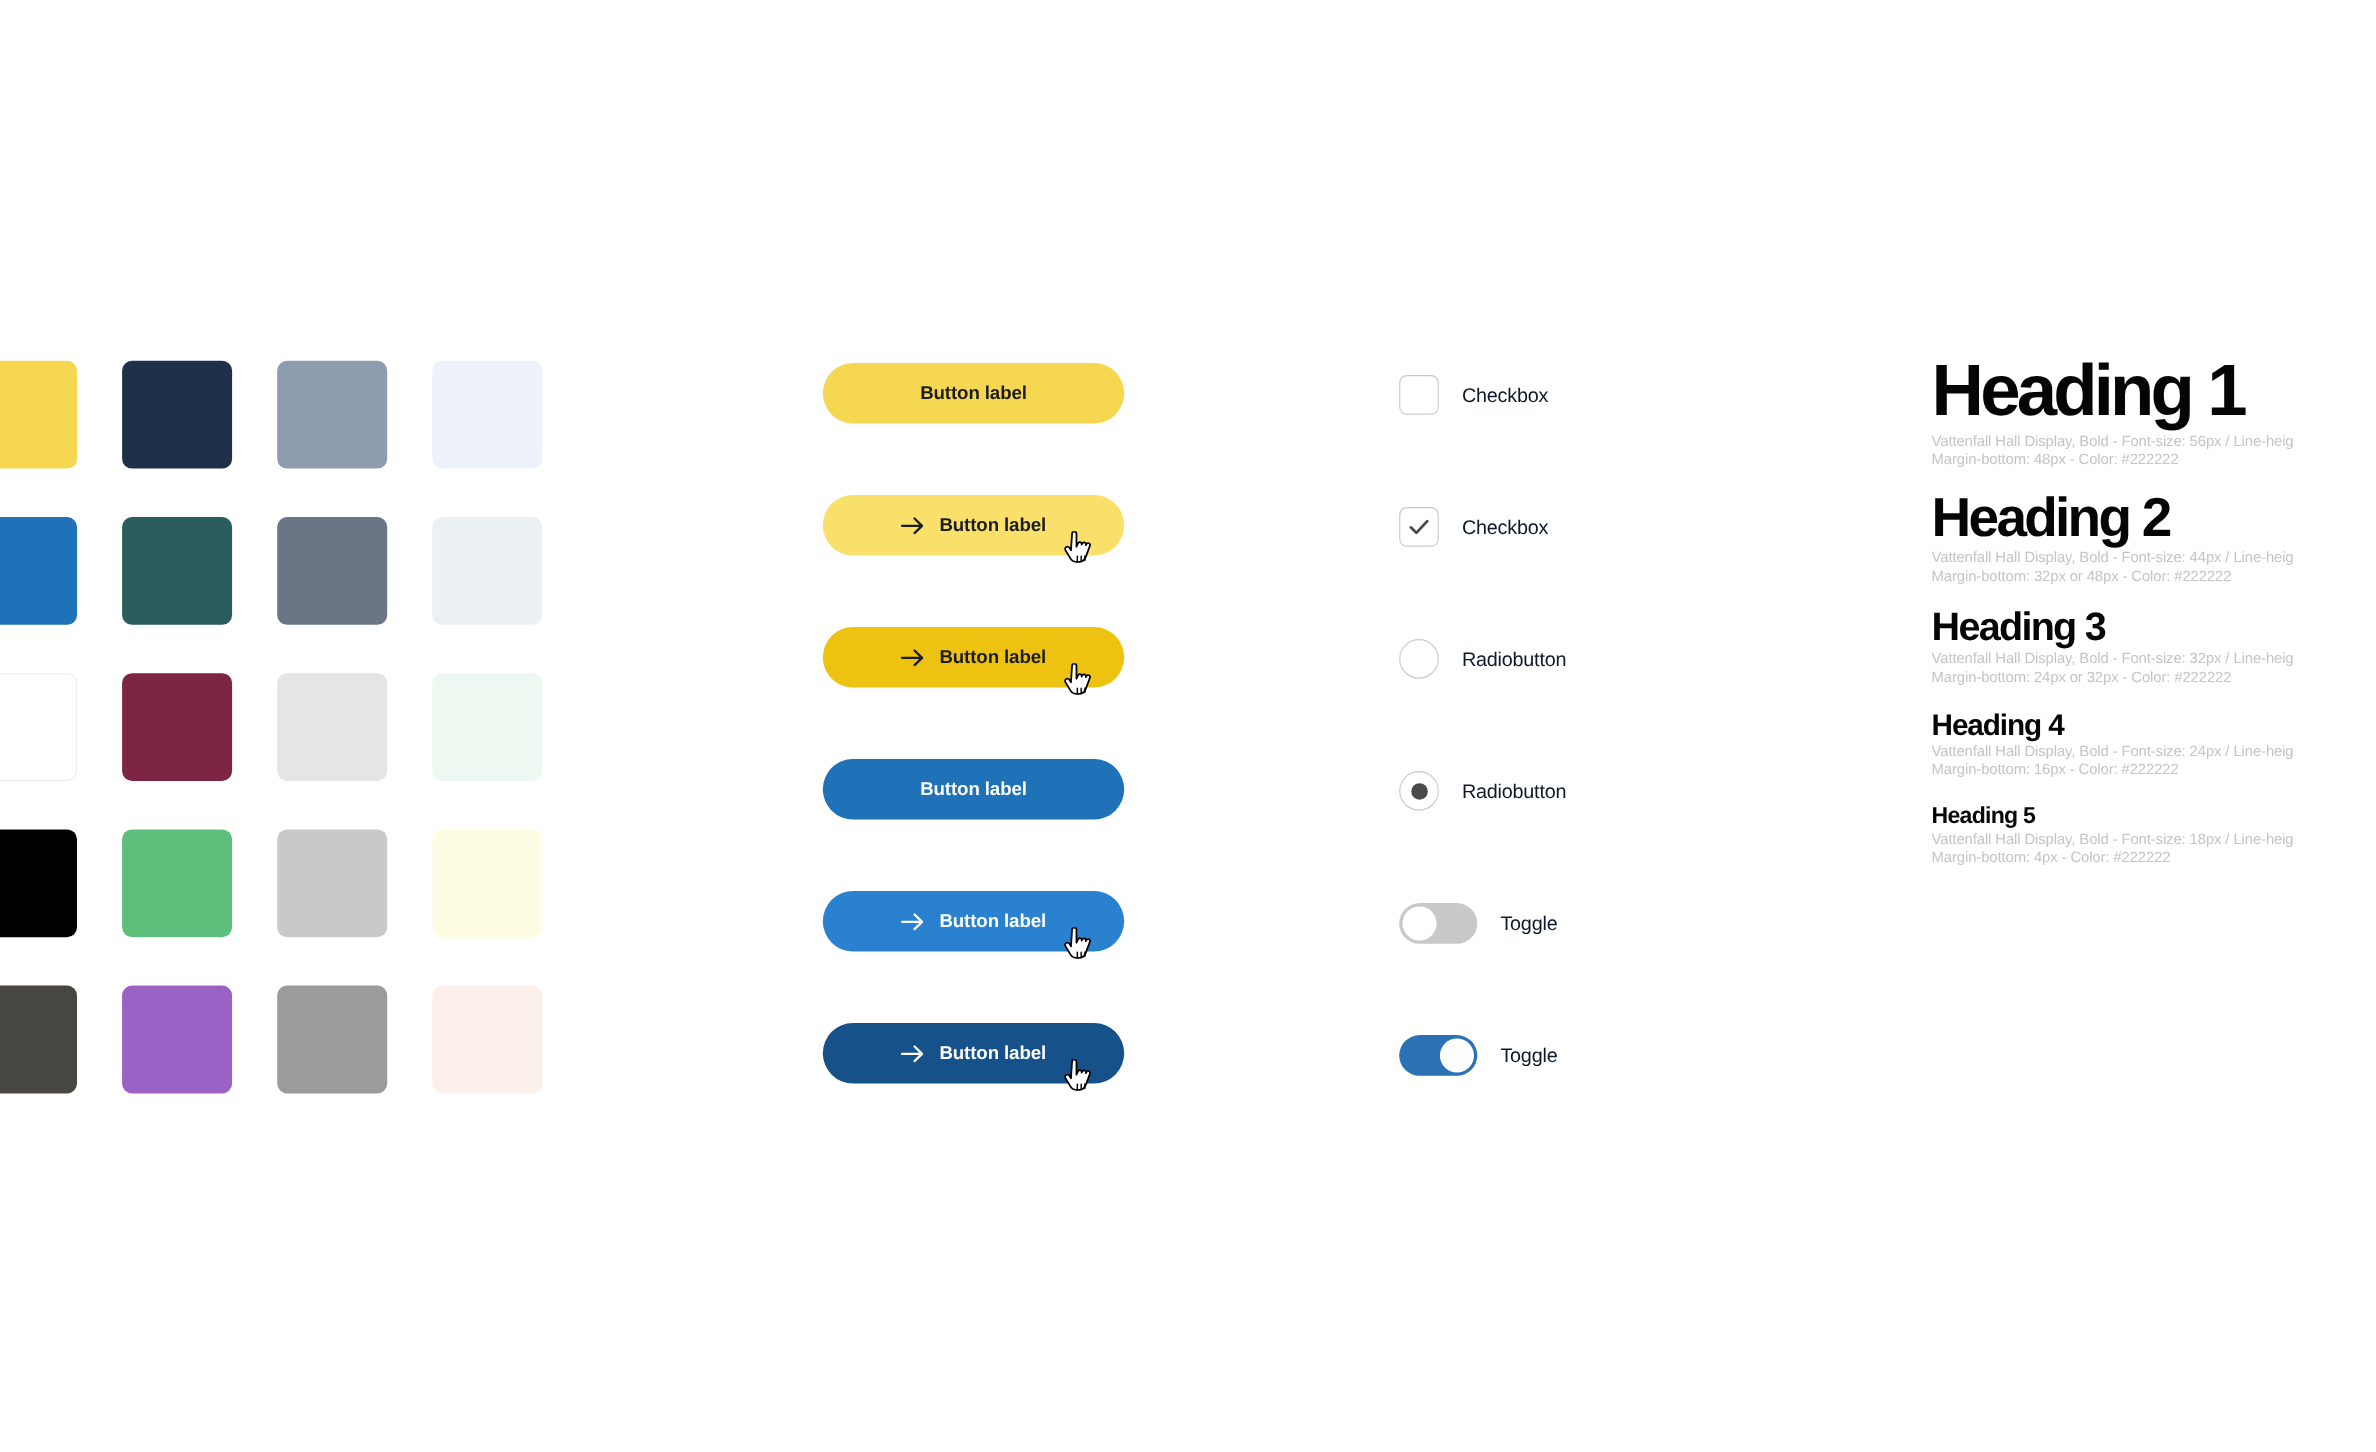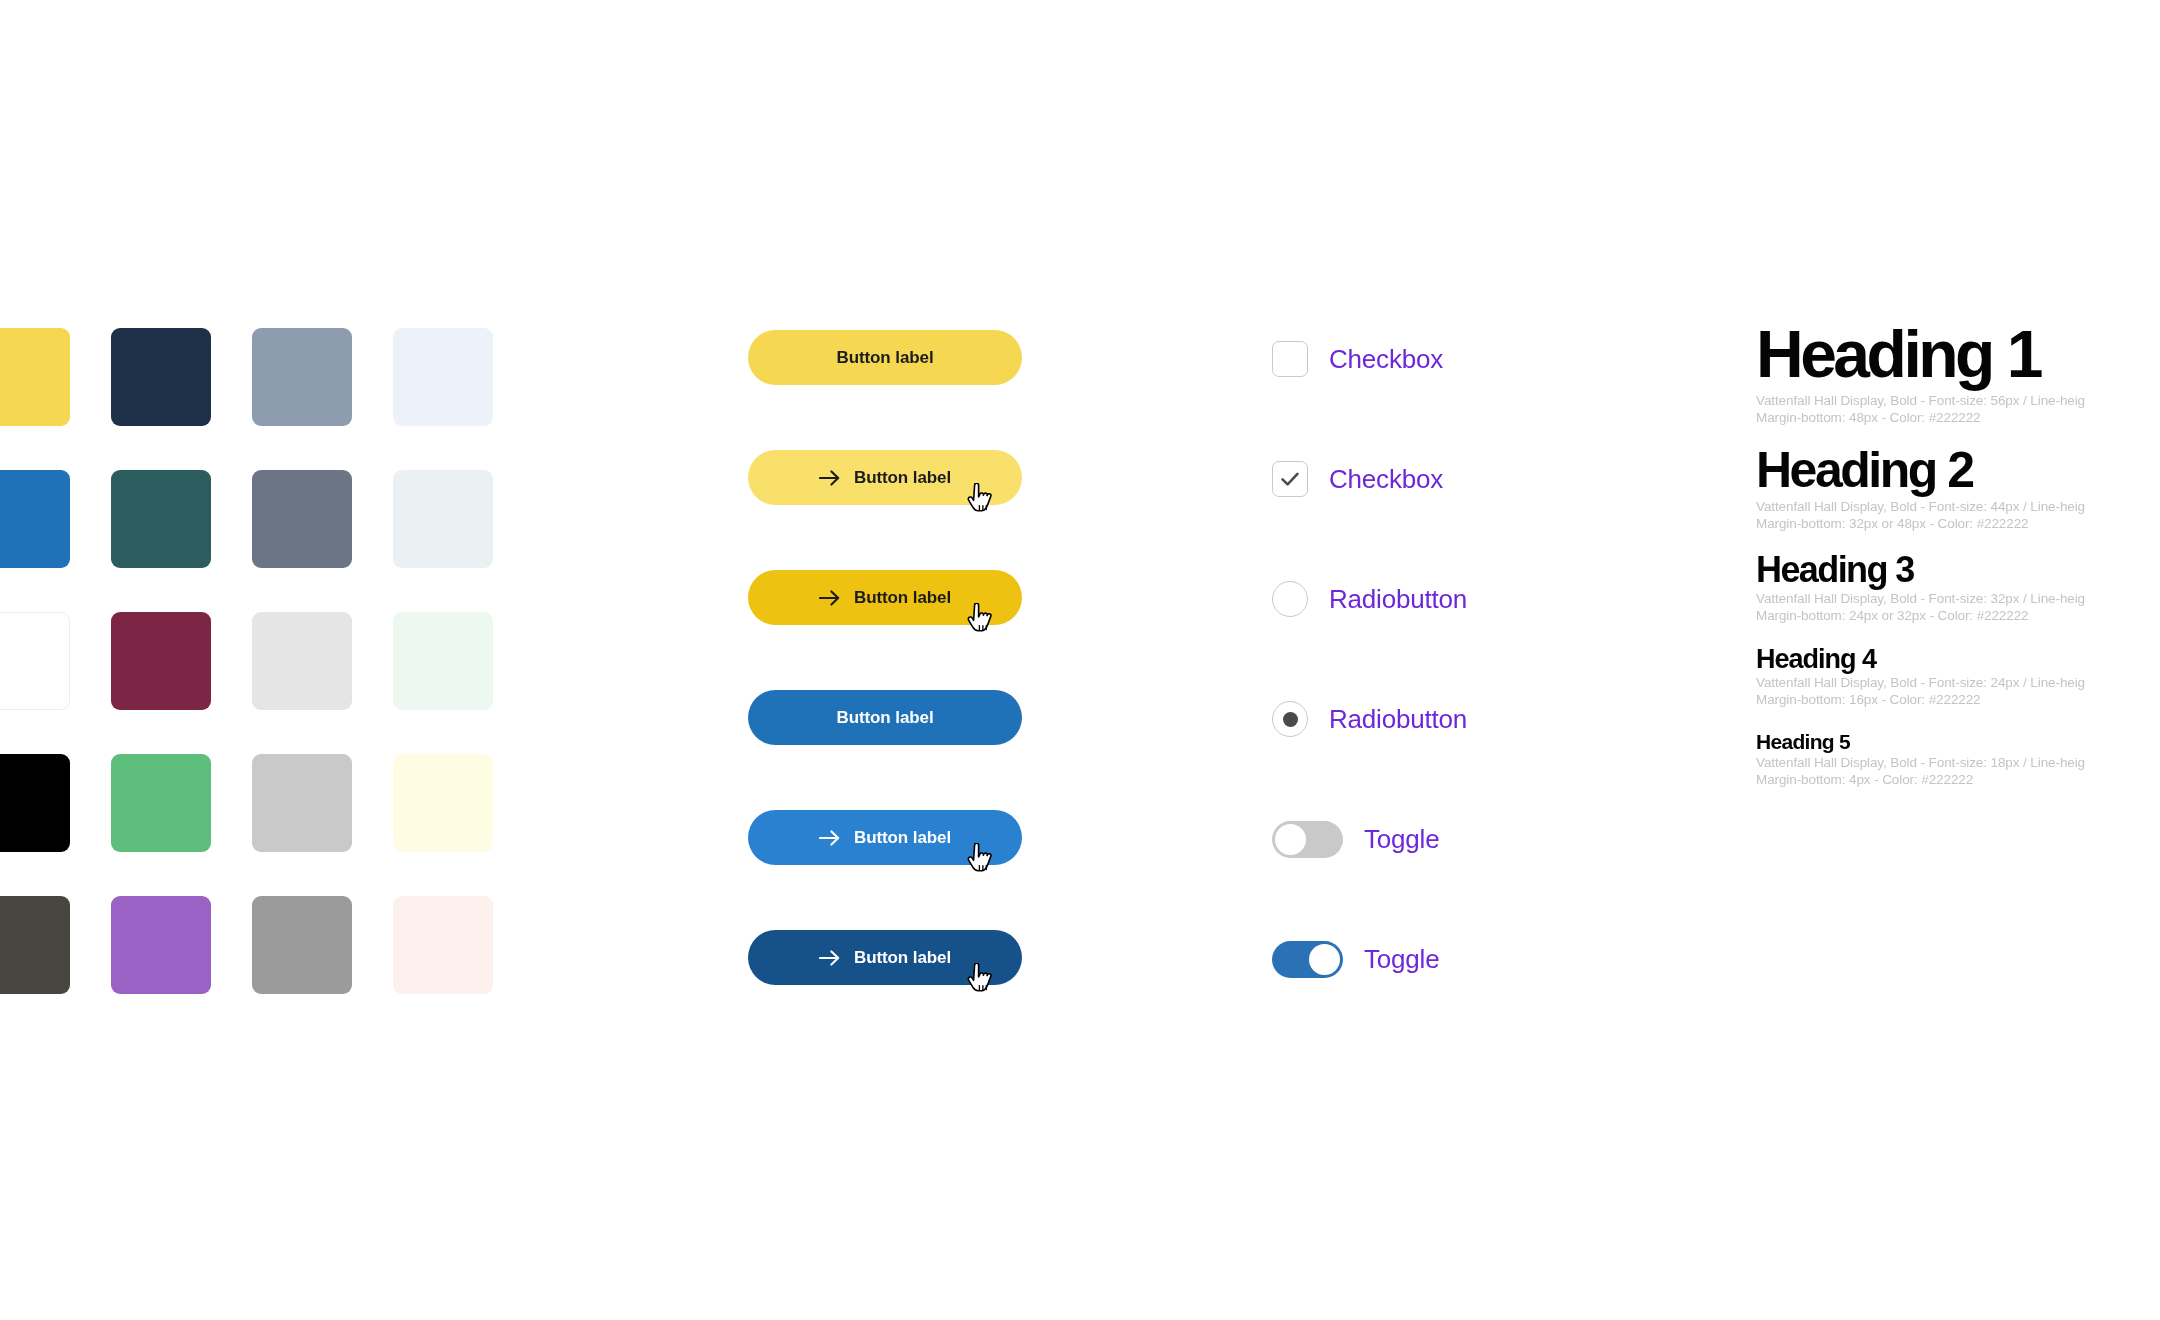--- a/index.html
+++ b/index.html
@@ -102,22 +102,22 @@
     left: 1272px;
     top: 340px;
   }
   .control-row {
     height: 120px;
     display: flex;
     align-items: flex-start;
     gap: 21px;
   }
   .control-label {
-    font-size: 26px;
-    color: #6d28d9;
+    font-size: 18px;
+    color: #0f172a;
     line-height: 38px;
     letter-spacing: -0.2px;
     white-space: nowrap;
   }
 
   .checkbox {
     width: 36px;
     height: 36px;
     border: 1.5px solid #c9c9c9;
     border-radius: 7px;

